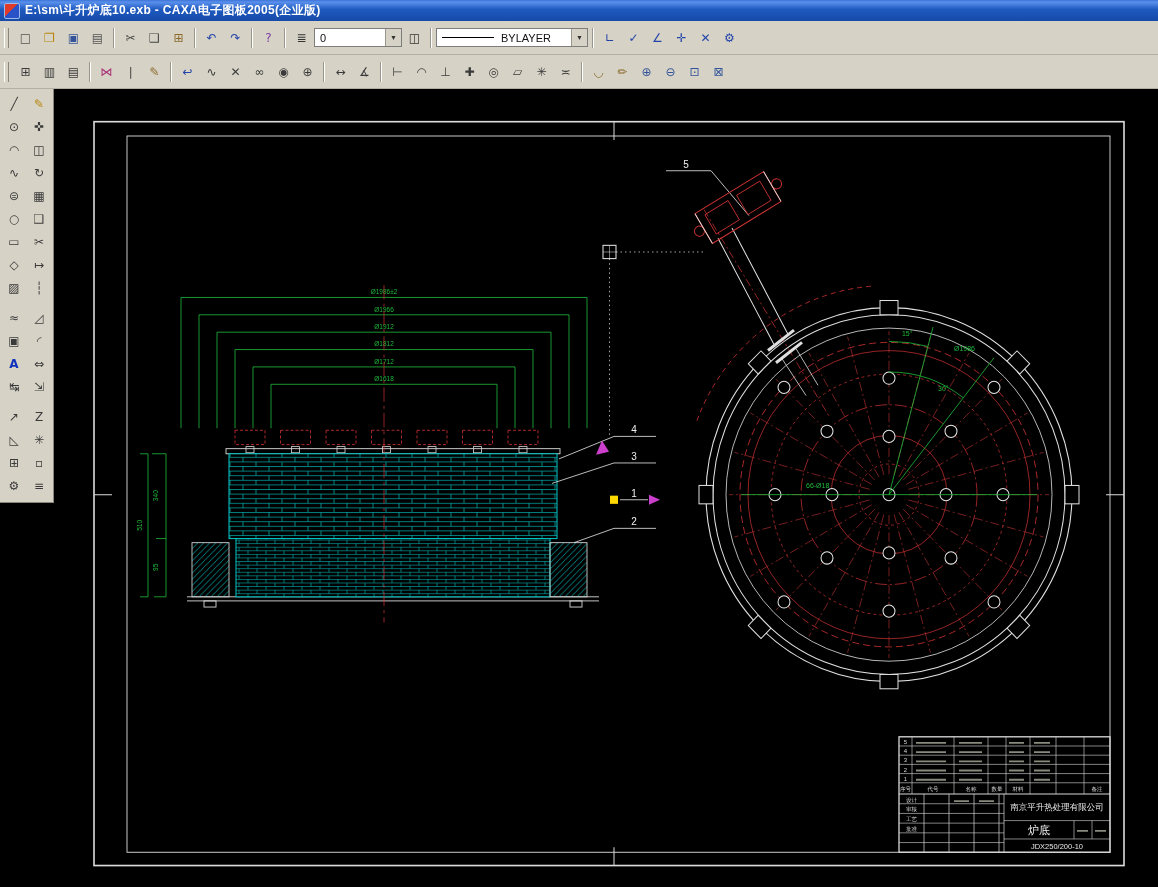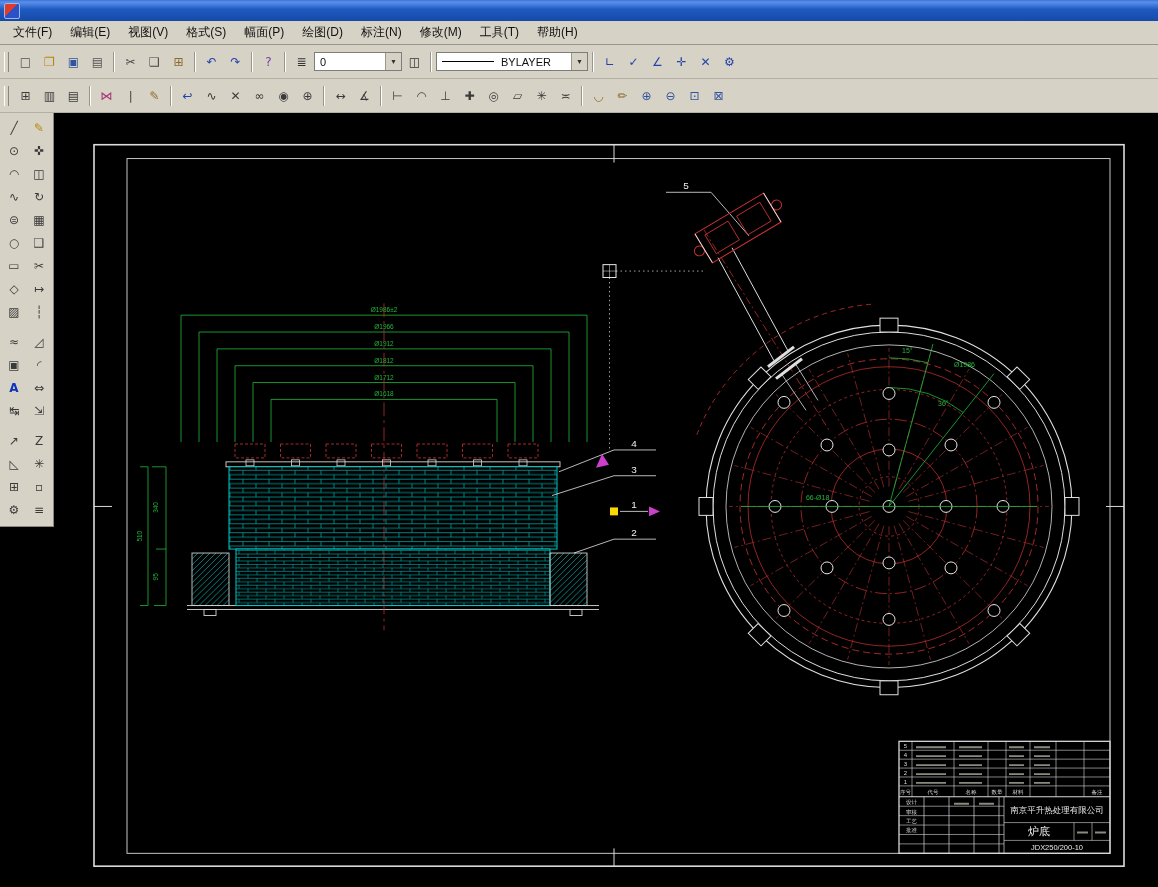--- a/index.html
+++ b/index.html
@@ -45,34 +45,23 @@
   .canvas svg{position:absolute;inset:0;width:100%;height:100%;}
   text{font-family:"Liberation Sans",sans-serif;}
 </style>
 </head>
 <body>
 
 <div class="window">
 
   <div class="titlebar">
     <span class="app-icon"></span>
+    <span class="title-text">E:\sm\斗升炉底10.exb - CAXA电子图板2005(企业版)</span>
   </div>
 
-  <div class="menubar">
-      <div class="menu-item">文件(F)</div>
-      <div class="menu-item">编辑(E)</div>
-      <div class="menu-item">视图(V)</div>
-      <div class="menu-item">格式(S)</div>
-      <div class="menu-item">幅面(P)</div>
-      <div class="menu-item">绘图(D)</div>
-      <div class="menu-item">标注(N)</div>
-      <div class="menu-item">修改(M)</div>
-      <div class="menu-item">工具(T)</div>
-      <div class="menu-item">帮助(H)</div>
-    </div>
 
   <div class="tbrow">
       <div class="grip"></div>
       <button class="tb-btn" style="color: rgb(85, 85, 85);">□</button>
       <button class="tb-btn" style="color: rgb(184, 134, 11);">❐</button>
       <button class="tb-btn" style="color: rgb(51, 84, 154);">▣</button>
       <button class="tb-btn" style="color: rgb(85, 85, 85);">▤</button>
       <div class="tb-sep"></div>
       <button class="tb-btn" style="color: rgb(68, 68, 68);">✂</button>
       <button class="tb-btn" style="color: rgb(68, 68, 68);">❑</button>

